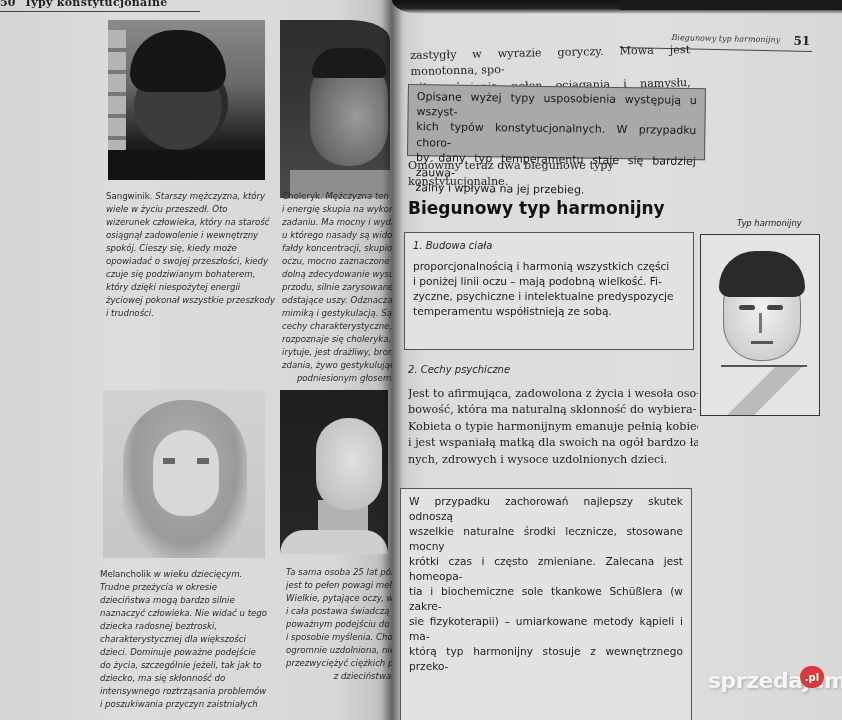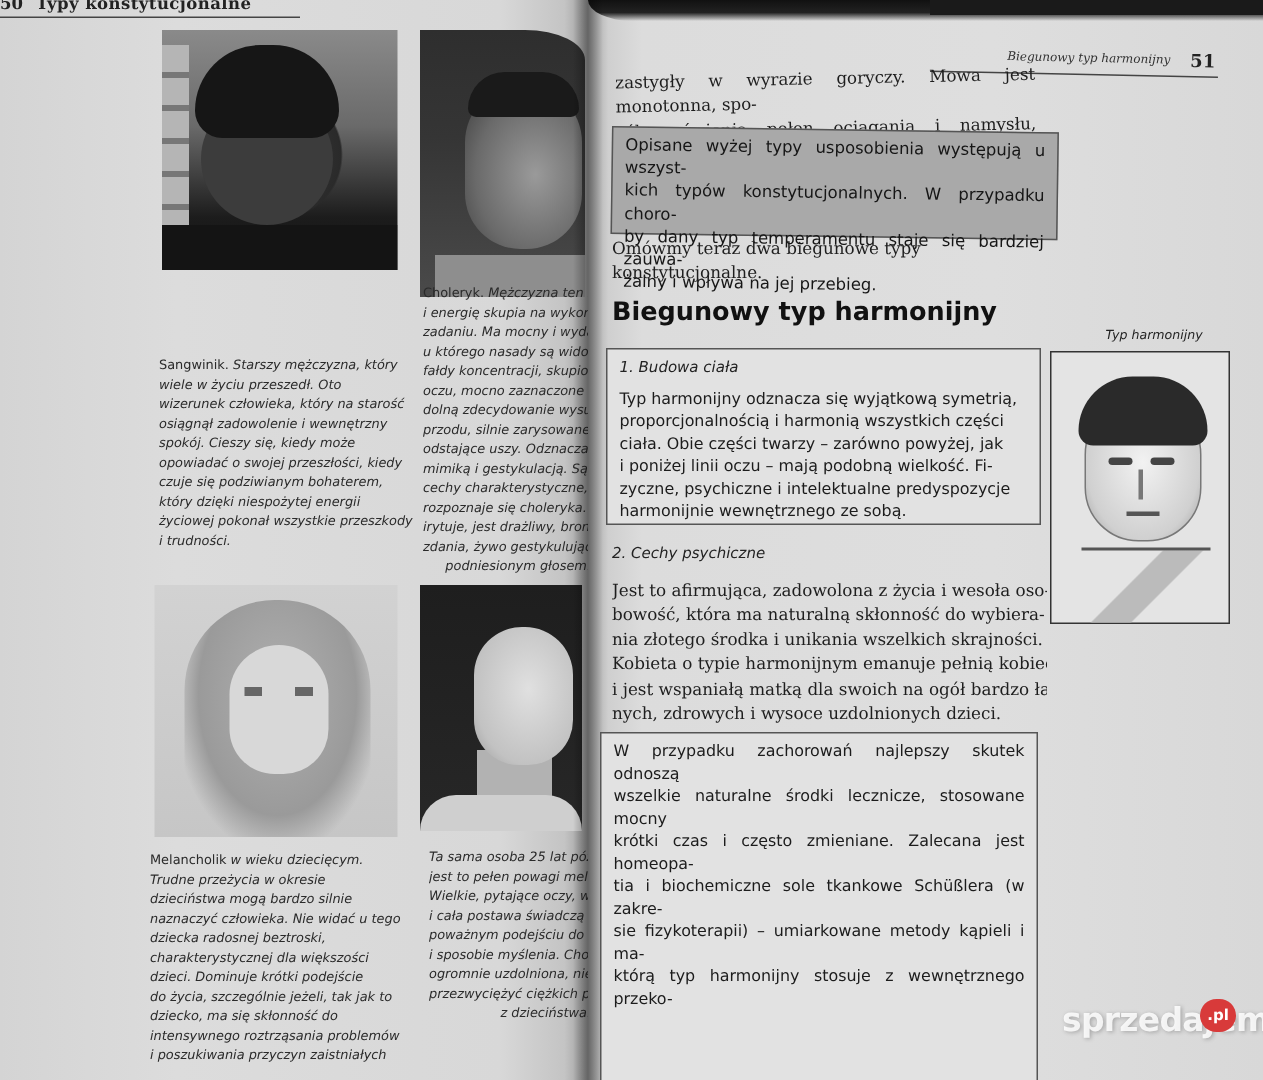--- a/index.html
+++ b/index.html
@@ -90,21 +90,21 @@
     .photo-woman .face { position: absolute; left: 36px; top: 28px; width: 66px; height: 92px; background: radial-gradient(ellipse at 55% 45%, #e0e0e0 0%, #c2c2c2 70%, #9a9a9a 100%); border-radius: 32px 32px 30px 30px; }
     .photo-woman .neck { position: absolute; left: 38px; top: 110px; width: 50px; height: 40px; background: #b2b2b2; }
     .photo-woman .shoulder { position: absolute; left: 0; top: 140px; width: 108px; height: 24px; background: #cfcfcf; border-radius: 30px 30px 0 0; }
 
     
     .caption {
       position: absolute; font-family: "DejaVu Sans", sans-serif; font-size: 8.6px;
       line-height: 13px; color: #2a2a2a; font-style: italic;
     }
     .caption .lead { font-style: normal; }
-    .cap-sanguine { left: 106px; top: 190px; width: 170px; margin-top: 48px; }
+    .cap-sanguine { left: 106px; top: 190px; width: 170px; }
     .cap-choleric { left: 282px; top: 190px; width: 112px; text-align: right; white-space: nowrap; overflow: hidden; }
     .cap-melancholic { left: 100px; top: 568px; width: 180px; }
     .cap-adult { left: 286px; top: 566px; width: 108px; text-align: right; white-space: nowrap; overflow: hidden; }
     .caption .line { display: block; }
 
     
     .serif-body { font-family: "DejaVu Serif", serif; font-size: 11.2px; line-height: 16.4px; color: #1e1e1e; }
     .intro-text { position: absolute; left: 410px; top: 48px; width: 280px; transform: rotate(-1.2deg); transform-origin: left top; }
     .intro-text .line { display: block; text-align: justify; }
 
@@ -240,21 +240,21 @@
     <div class="shoulder"></div>
   </div>
 
   <div class="caption cap-melancholic">
     <span class="line"><span class="lead">Melancholik</span> <span>w wieku dziecięcym.</span></span>
     <span class="line">Trudne przeżycia w okresie</span>
     <span class="line">dzieciństwa mogą bardzo silnie</span>
     <span class="line">naznaczyć człowieka. Nie widać u tego</span>
     <span class="line">dziecka radosnej beztroski,</span>
     <span class="line">charakterystycznej dla większości</span>
-    <span class="line">dzieci. Dominuje krótki podejście</span>
+    <span class="line">dzieci. Dominuje poważne podejście</span>
     <span class="line">do życia, szczególnie jeżeli, tak jak to</span>
     <span class="line">dziecko, ma się skłonność do</span>
     <span class="line">intensywnego roztrząsania problemów</span>
     <span class="line">i poszukiwania przyczyn zaistniałych</span>
   </div>
 
   <div class="caption cap-adult">
     <span class="line">Ta sama osoba 25 lat później.</span>
     <span class="line">jest to pełen powagi melancholik.</span>
     <span class="line">Wielkie, pytające oczy, wyraz twarzy</span>
@@ -287,33 +287,30 @@
     <span class="line">by dany typ temperamentu staje się bardziej zauwa-</span>
     <span class="line">żalny i wpływa na jej przebieg.</span>
   </div>
 
   <div class="discuss-text serif-body">Omówmy teraz dwa biegunowe typy konstytucjonalne.</div>
 
   <div class="section-title">Biegunowy typ harmonijny</div>
 
   <div class="box box-body">
     <span class="box-title">1. Budowa ciała</span>
-    <span class="line">Typ harmonijny odznacza się wyjątkową symetrią,</span>
     <span class="line">proporcjonalnością i harmonią wszystkich części</span>
-    <span class="line">ciała. Obie części twarzy – zarówno powyżej, jak</span>
     <span class="line">i poniżej linii oczu – mają podobną wielkość. Fi-</span>
     <span class="line">zyczne, psychiczne i intelektualne predyspozycje</span>
-    <span class="line">harmonijnie wewnętrznego ze sobą.</span>
+    <span class="line">temperamentu współistnieją ze sobą.</span>
   </div>
 
   <div class="sub-title">2. Cechy psychiczne</div>
   <div class="psych-text serif-body">
     <span class="line">Jest to afirmująca, zadowolona z życia i wesoła oso-</span>
     <span class="line">bowość, która ma naturalną skłonność do wybiera-</span>
-    <span class="line">nia złotego środka i unikania wszelkich skrajności.</span>
     <span class="line">Kobieta o typie harmonijnym emanuje pełnią kobiecości</span>
     <span class="line">i jest wspaniałą matką dla swoich na ogół bardzo ład-</span>
     <span class="line">nych, zdrowych i wysoce uzdolnionych dzieci.</span>
   </div>
 
   <div class="box box-therapy">
     <span class="line">W przypadku zachorowań najlepszy skutek odnoszą</span>
     <span class="line">wszelkie naturalne środki lecznicze, stosowane mocny</span>
     <span class="line">krótki czas i często zmieniane. Zalecana jest homeopa-</span>
     <span class="line">tia i biochemiczne sole tkankowe Schüßlera (w zakre-</span>

